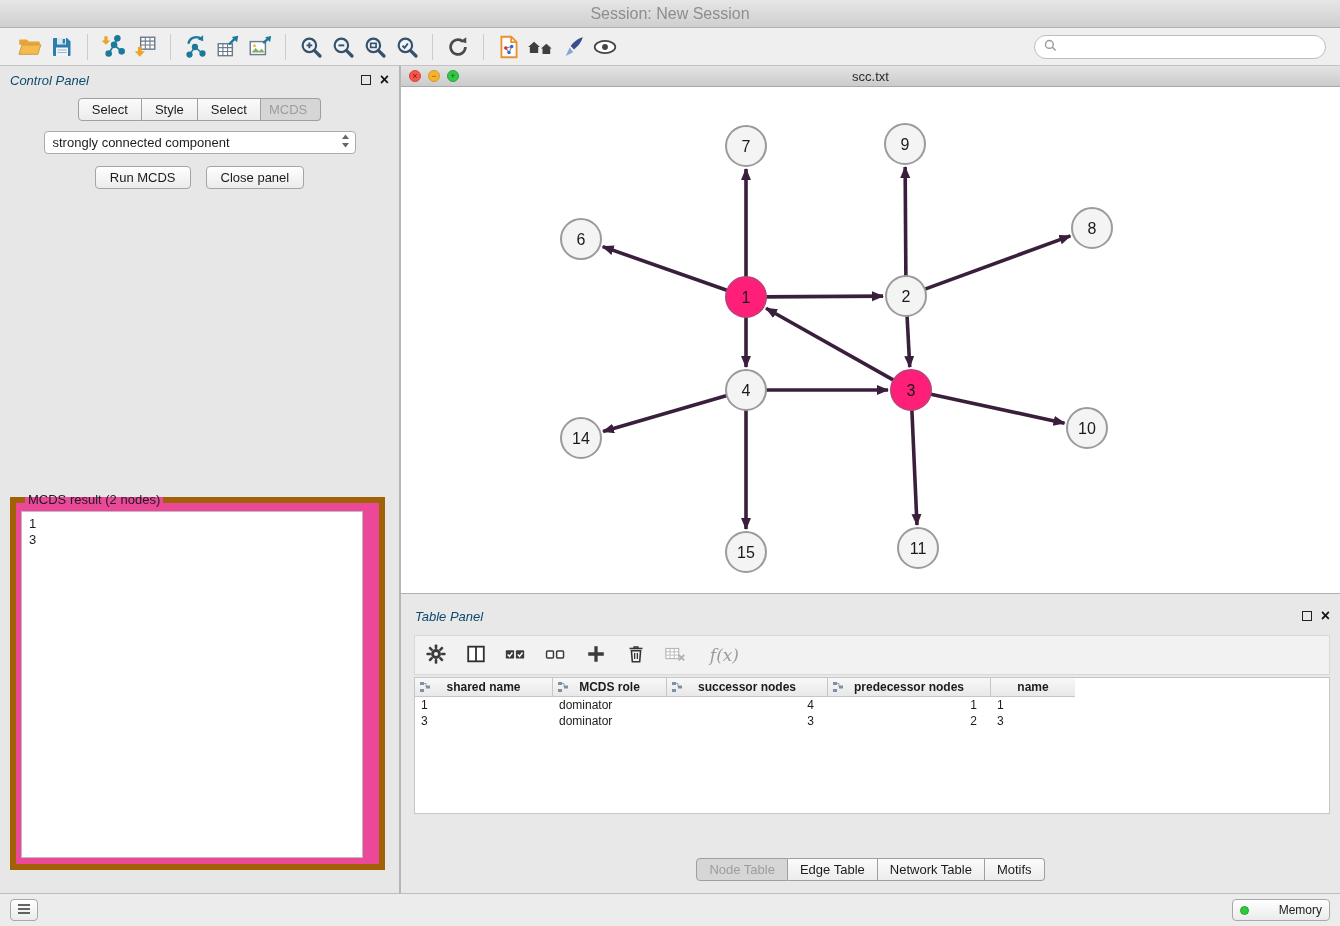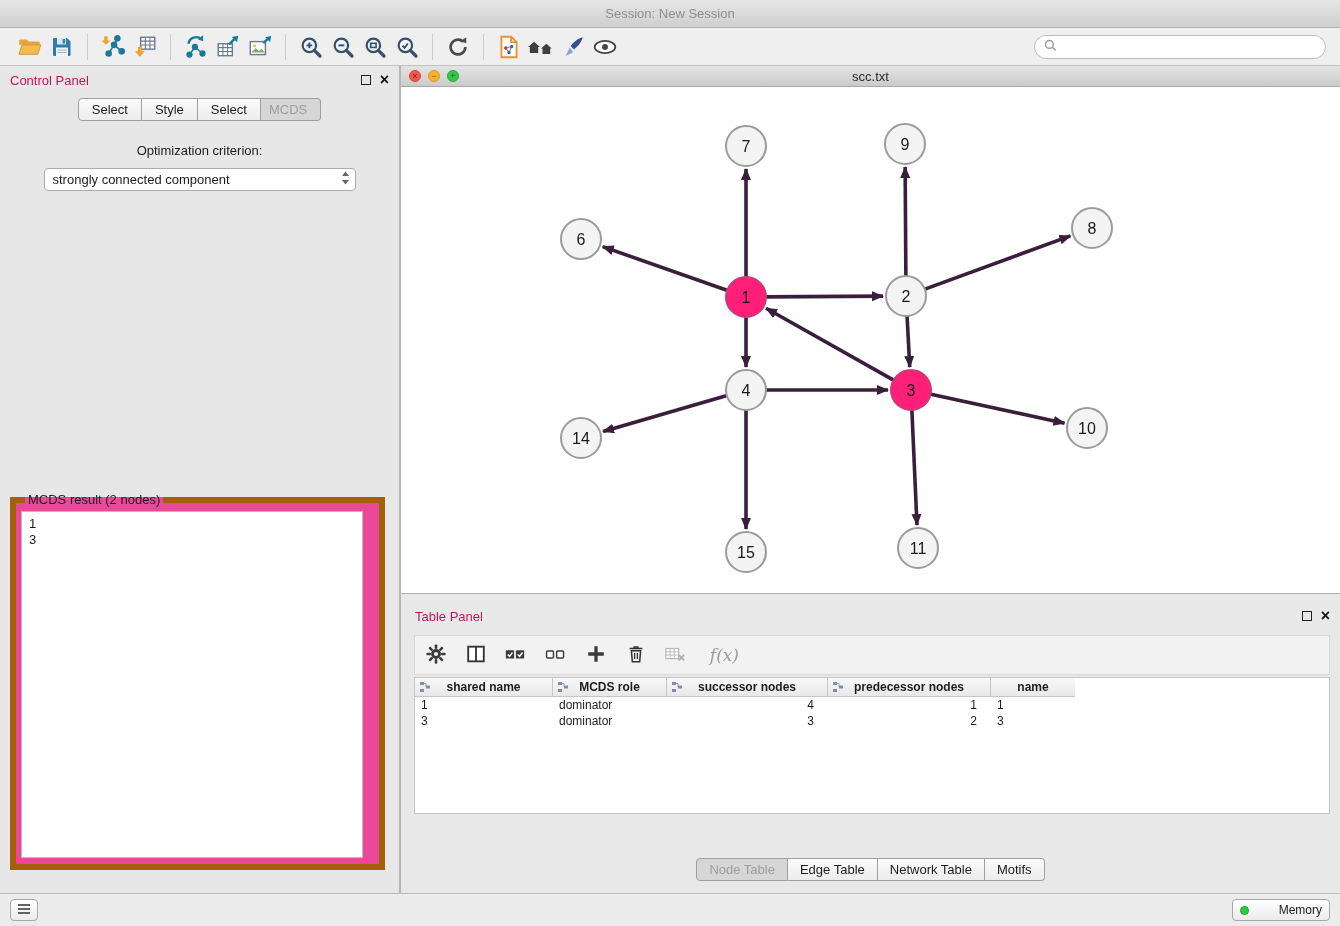--- a/index.html
+++ b/index.html
@@ -6,41 +6,41 @@
   html,body { width:1340px; height:926px; }
   body {
     font-family:"Liberation Sans", sans-serif;
     background:#ececec; color:#1c1c1c; overflow:hidden; position:relative;
     font-size:13px;
   }
   
   .titlebar{
     height:28px; background:linear-gradient(#e6e6e6,#cfcfcf);
     border-bottom:1px solid #b0b0b0; text-align:center; line-height:28px;
-    color:#8e8e8e; font-size:13px;
+    color:#8e8e8e; font-size:16px;
   }
   
   .toolbar{
     height:38px; background:#efefef; border-bottom:1px solid #c2c2c2;
     display:flex; align-items:center; padding:0 14px;
   }
   .tbtn{ width:32px; height:30px; display:flex; align-items:center; justify-content:center;
     border-radius:4px; cursor:default; }
   .tbtn svg{ display:block; }
   .tsep{ width:1px; height:26px; background:#cccccc; margin:0 9px; }
   .searchbox{
     margin-left:auto; width:292px; height:24px; background:#fff;
     border:1px solid #bdbdbd; border-radius:12px; display:flex; align-items:center;
     padding:0 9px; gap:6px;
   }
   .searchbox input{ border:none; outline:none; flex:1; font-size:12px; background:transparent;
     font-family:"Liberation Sans",sans-serif; }
   
   .panel-header{ height:28px; display:flex; align-items:center; padding:0 10px; }
-  .panel-title{ font-size:13px; color:#be185d; }
+  .panel-title{ font-size:13px; color:#0c4a6e;font-style:italic; }
   .win-icons{ margin-left:auto; display:flex; align-items:center; gap:9px; }
   .float-icon{ width:10px; height:10px; border:1.6px solid #222; background:transparent; }
   .close-icon{ font-size:16px; font-weight:bold; color:#111; line-height:10px; }
   
   .control-panel{
     position:absolute; left:0; top:66px; width:400px; height:827px;
     background:#e7e7e7; border-right:1px solid #b5b5b5;
   }
   .cp-tabs{ display:flex; justify-content:center; margin-top:4px; }
   .cp-tab{
@@ -340,32 +340,35 @@
     </span>
   </div>
 
   <div class="cp-tabs">
     <div class="cp-tab">Select</div>
     <div class="cp-tab">Style</div>
     <div class="cp-tab">Select</div>
     <div class="cp-tab active">MCDS</div>
   </div>
 
-  <div class="opt-label">Optimization criterion:</div>
 
   <div class="dropdown">
     <span class="dd-value">strongly connected component</span>
     <span>
       <svg width="11" height="16" viewBox="0 0 11 16">
         <path d="M5.5 1.5 9 6H2z" fill="#666"></path>
         <path d="M5.5 14.5 2 10h7z" fill="#666"></path>
       </svg>
     </span>
   </div>
 
+  <div class="btn-row">
+    <button class="btn">Run MCDS</button>
+    <button class="btn">Close panel</button>
+  </div>
 
   <fieldset class="mcds-fieldset">
     <legend>MCDS result (2 nodes)</legend>
     <div class="mcds-list">
       <div>1</div>
       <div>3</div>
     </div>
   </fieldset>
 </div>
 

